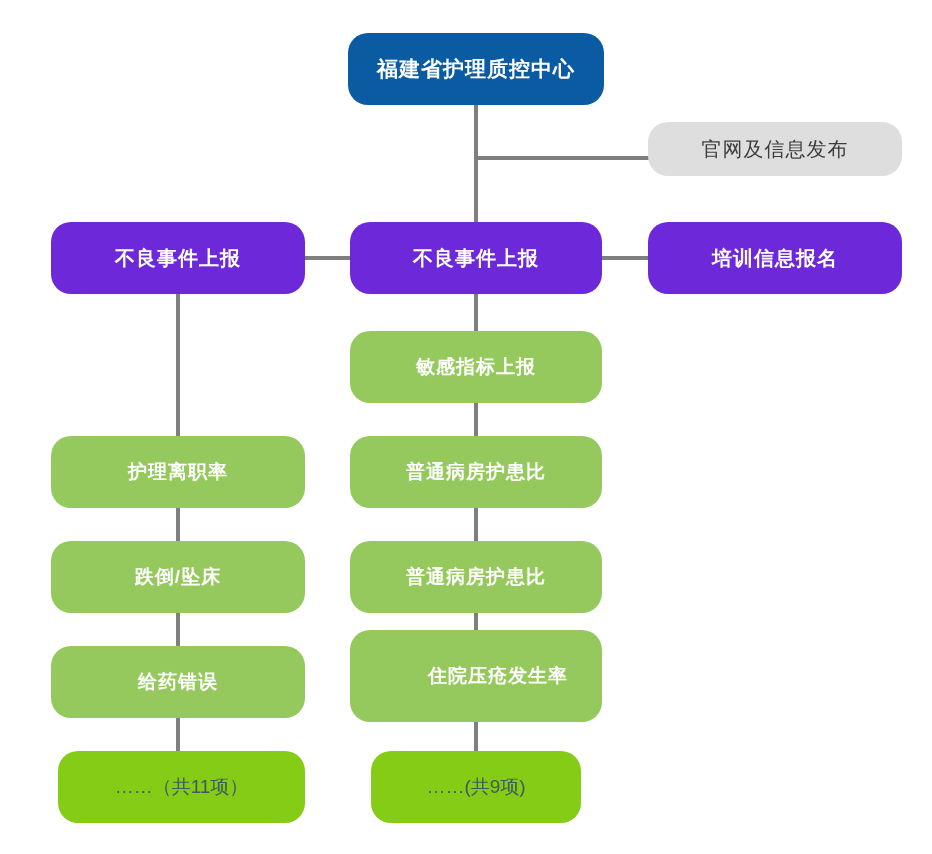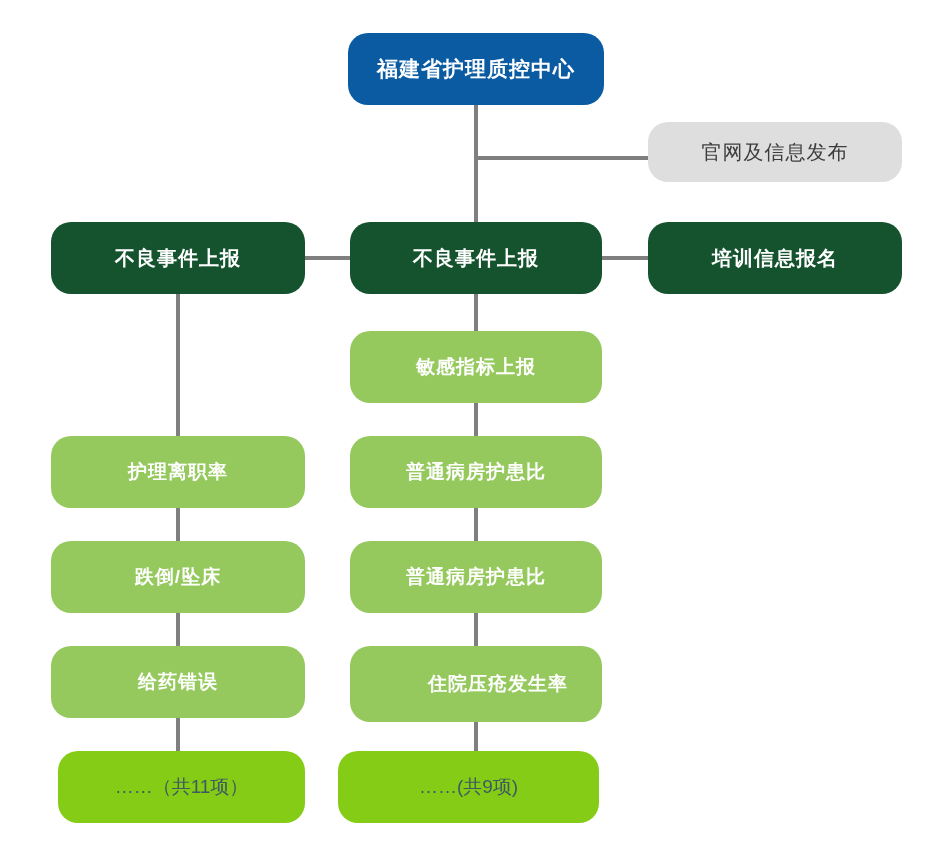--- a/index.html
+++ b/index.html
@@ -49,21 +49,21 @@
     line-height: 1.2;
     letter-spacing: 1px;
   }
   .node-root {
     background: #0b5ba3;
     color: #ffffff;
     font-size: 21px;
     font-weight: bold;
   }
   .node-blue {
-    background: #14532d;
+    background: #6d28d9;
     color: #ffffff;
     font-size: 20px;
     font-weight: bold;
   }
   .node-gray {
     background: #dededf;
     color: #3c3c3c;
     font-size: 20px;
     font-weight: normal;
   }
@@ -96,30 +96,30 @@
 
     <div class="hline" style="left:600px; top:256px; width:50px;"></div>
 
     <div class="vline" style="left:176px; top:292px; height:465px;"></div>
 
     <div class="vline" style="left:474px; top:292px; height:465px;"></div>
   </div>
 
   <div class="node node-root" style="left:348px; top:33px; width:256px; height:72px;">福建省护理质控中心</div>
 
-  <div class="node node-gray" style="left:648px; top:122px; width:254px; height:60px;">官网及信息发布</div>
+  <div class="node node-gray" style="left:648px; top:122px; width:254px; height:54px;">官网及信息发布</div>
 
   <div class="node node-blue" style="left:51px; top:222px; width:254px; height:72px;">不良事件上报</div>
   <div class="node node-blue" style="left:350px; top:222px; width:252px; height:72px;">不良事件上报</div>
   <div class="node node-blue" style="left:648px; top:222px; width:254px; height:72px;">培训信息报名</div>
 
   <div class="node node-green" style="left:51px; top:436px; width:254px; height:72px;">护理离职率</div>
   <div class="node node-green" style="left:51px; top:541px; width:254px; height:72px;">跌倒/坠床</div>
   <div class="node node-green" style="left:51px; top:646px; width:254px; height:72px;">给药错误</div>
   <div class="node node-beige" style="left:58px; top:751px; width:247px; height:72px;">……（共11项）</div>
 
   <div class="node node-green" style="left:350px; top:331px; width:252px; height:72px;">敏感指标上报</div>
   <div class="node node-green" style="left:350px; top:436px; width:252px; height:72px;">普通病房护患比</div>
   <div class="node node-green" style="left:350px; top:541px; width:252px; height:72px;">普通病房护患比</div>
-  <div class="node node-green" style="left:350px; top:646px; width:252px; height:76px;padding-left:44px;">住院压疮发生率</div>
-  <div class="node node-beige" style="left:338px; top:751px; width:261px; height:72px;">……(共9项)</div>
+  <div class="node node-green" style="left:350px; top:630px; width:252px; height:92px;padding-left:44px;">住院压疮发生率</div>
+  <div class="node node-beige" style="left:371px; top:751px; width:210px; height:72px;">……(共9项)</div>
 
 </div>
 
 </body></html>

